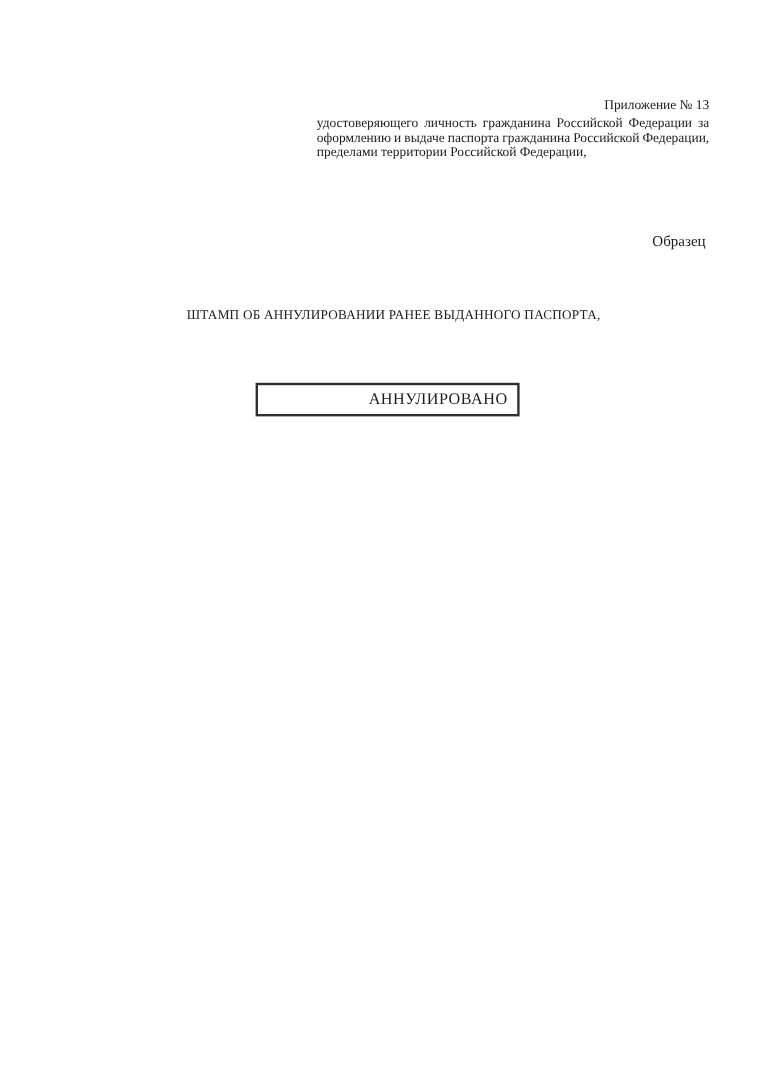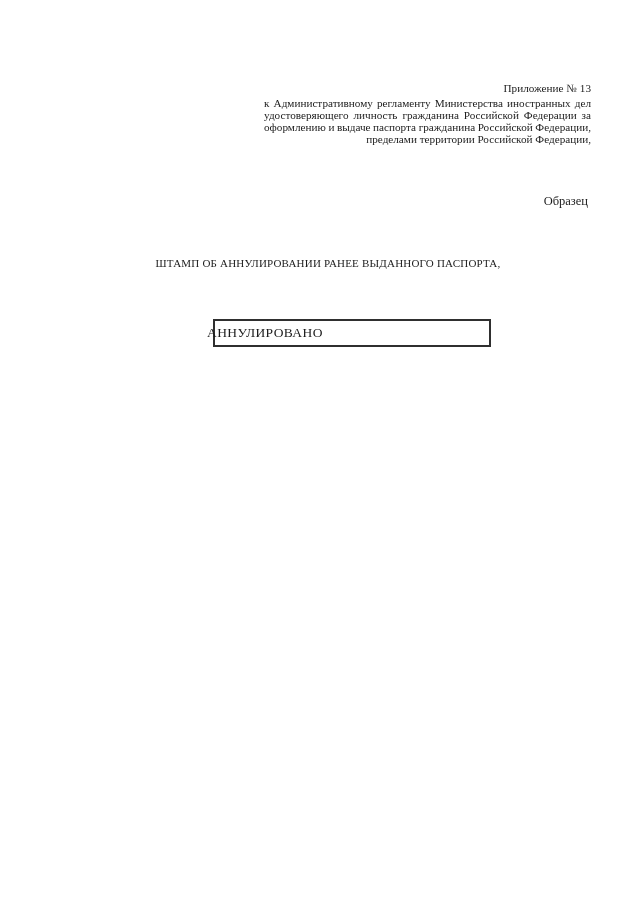--- a/index.html
+++ b/index.html
@@ -14,57 +14,56 @@
   }
   .page { position: absolute; inset: 0; background: #ffffff; }
 
   
   .appendix {
     position: absolute; top: 82px; left: 264px; width: 327px;
     font-size: 11.2px; line-height: 12.1px;
   }
   .appendix .num { text-align: right; margin-bottom: 3px; }
   .appendix .jline { text-align: justify; text-align-last: justify; word-spacing: -0.4px; }
-  .appendix .lline { text-align: right; }
+  .appendix .lline { text-align: left; }
   .appendix .approval { text-align: left; white-space: pre-wrap; margin-top: 0; }
 
   
   .sample { position: absolute; top: 194px; right: 52px; font-size: 12.5px; }
 
   
   .title {
     position: absolute; top: 252px; left: 16px; width: 624px;
     text-align: center; font-size: 11px; line-height: 22px; letter-spacing: 0.2px;
   }
 
   
   .stamp {
-    position: absolute; top: 319px; left: 213px; width: 278px; height: 28px;
+    position: absolute; top: 319px; left: 213px; width: 220px; height: 28px;
     border: 2px solid #2f2f2f;
-    display: flex; align-items: center; justify-content: flex-start;
+    display: flex; align-items: center; justify-content: flex-end;
     background: #ffffff;
   }
   .stamp .stamp-text {
     font-size: 13.5px; letter-spacing: 0.4px; transform: translateX(-8px);
   }
 
   
   .caption {
     position: absolute; top: 384px; left: 35px; width: 600px;
     text-align: center; font-size: 15px;
   }
 </style>
 </head>
 <body>
 
 <div class="page">
 
   <div class="appendix">
     <div class="num">Приложение № 13</div>
-    <div class="jline">к Административному регламенту Министерства иностранных дел</div>
     <div class="jline">удостоверяющего личность гражданина Российской Федерации за</div>
     <div class="jline">оформлению и выдаче паспорта гражданина Российской Федерации,</div>
     <div class="lline">пределами территории Российской Федерации,</div>
   </div>
 
   <div class="sample">Образец</div>
 
   <div class="title">
     <div>ШТАМП ОБ АННУЛИРОВАНИИ РАНЕЕ ВЫДАННОГО ПАСПОРТА,</div>
   </div>

